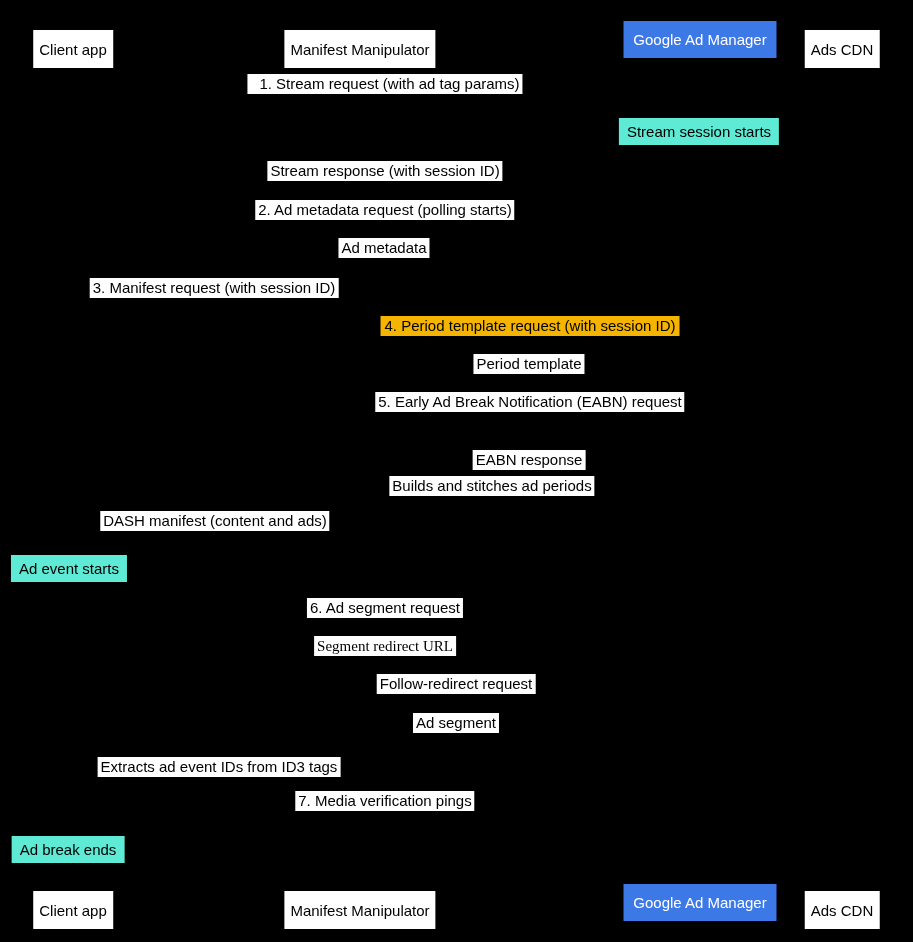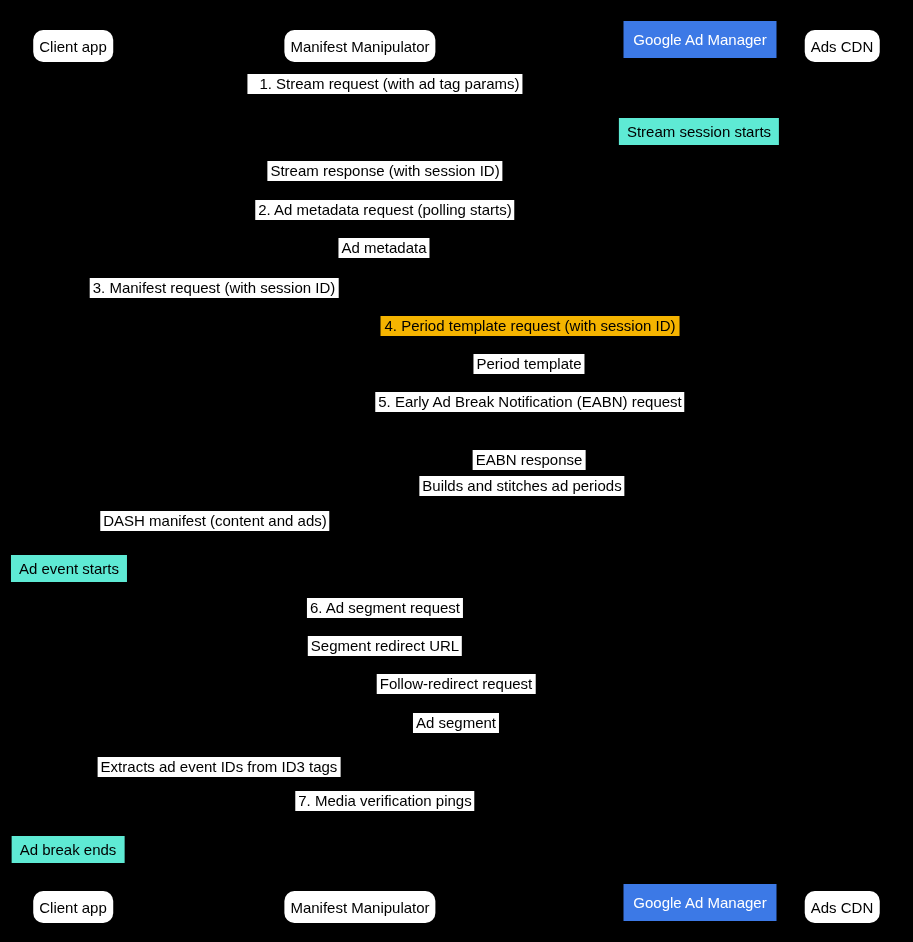--- a/index.html
+++ b/index.html
@@ -6,21 +6,21 @@
   .stage{
     position:relative;width:913px;height:942px;background:#000;overflow:hidden;
     font-family:"Liberation Sans",sans-serif;
   }
   .actor{
     position:absolute;transform:translateX(-50%);
     display:inline-flex;align-items:center;justify-content:center;
     white-space:nowrap;font-size:15px;
   }
   .actor.plain{
-    background:#fff;color:#000;height:32px;padding:0 6px;border-radius:10px;
+    background:#fff;color:#000;height:38px;padding:0 6px;
   }
   .actor.blue{
     background:#3C79E6;color:#fff;width:153px;height:37px;font-weight:500;
   }
   .msg{
     position:absolute;transform:translateX(-50%);
     white-space:nowrap;font-size:15px;line-height:20px;height:20px;
     padding:0 3px;background:#fff;color:#000;
   }
   .msg.highlight{
@@ -46,25 +46,25 @@
       <div class="msg" style="left: 385px; top: 74px; padding-left: 12px;">1. Stream request (with ad tag params)</div>
       <div class="note" style="left: 699px; top: 118px;">Stream session starts</div>
       <div class="msg" style="left: 385px; top: 161px;">Stream response (with session ID)</div>
       <div class="msg" style="left: 385px; top: 200px;">2. Ad metadata request (polling starts)</div>
       <div class="msg" style="left: 384px; top: 238px;">Ad metadata</div>
       <div class="msg" style="left: 214px; top: 278px;">3. Manifest request (with session ID)</div>
       <div class="msg highlight" style="left: 530px; top: 316px;">4. Period template request (with session ID)</div>
       <div class="msg" style="left: 529px; top: 354px;">Period template</div>
       <div class="msg" style="left: 530px; top: 392px;">5. Early Ad Break Notification (EABN) request</div>
       <div class="msg" style="left: 529px; top: 432px; margin-top: 18px;">EABN response</div>
-      <div class="msg" style="left: 492px; top: 476px; margin-left: 30px;">Builds and stitches ad periods</div>
+      <div class="msg" style="left: 492px; top: 476px;">Builds and stitches ad periods</div>
       <div class="msg" style="left: 215px; top: 511px;">DASH manifest (content and ads)</div>
       <div class="note" style="left: 69px; top: 555px;">Ad event starts</div>
       <div class="msg" style="left: 385px; top: 598px;">6. Ad segment request</div>
-      <div class="msg" style="left: 385px; top: 636px;">Segment redirect URL</div>
+      <div class="msg" style="left: 385px; top: 636px; font-family: Liberation Serif, serif;">Segment redirect URL</div>
       <div class="msg" style="left: 456px; top: 674px;">Follow-redirect request</div>
       <div class="msg" style="left: 456px; top: 713px;">Ad segment</div>
       <div class="msg" style="left: 219px; top: 757px;">Extracts ad event IDs from ID3 tags</div>
       <div class="msg" style="left: 385px; top: 791px;">7. Media verification pings</div>
       <div class="note" style="left: 68px; top: 836px;">Ad break ends</div>
     </div>
   <div id="actors-bottom">
       <div class="actor plain" style="left: 73px; top: 891px;">Client app</div>
       <div class="actor plain" style="left: 360px; top: 891px;">Manifest Manipulator</div>
       <div class="actor blue" style="left: 700px; top: 884px;">Google Ad Manager</div>

